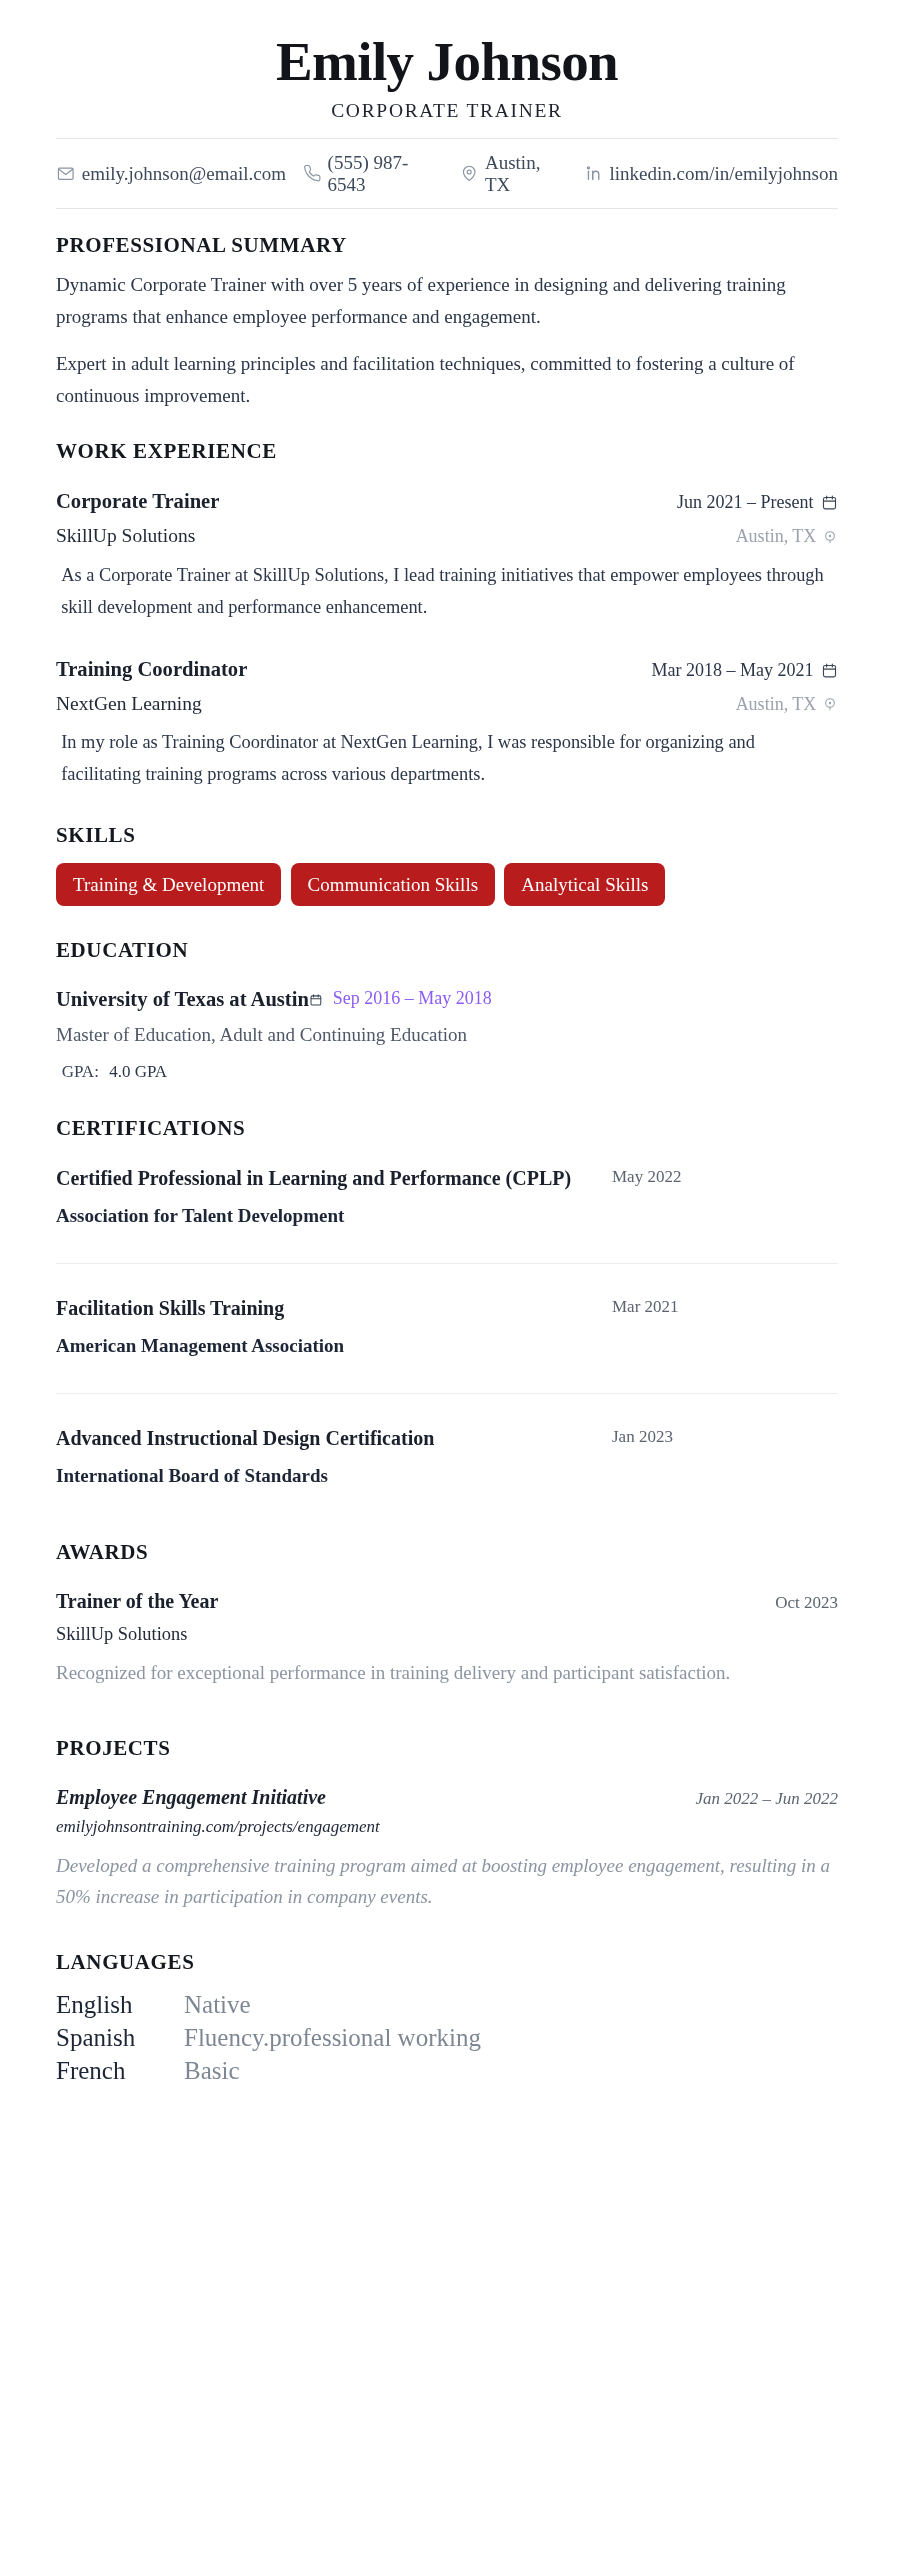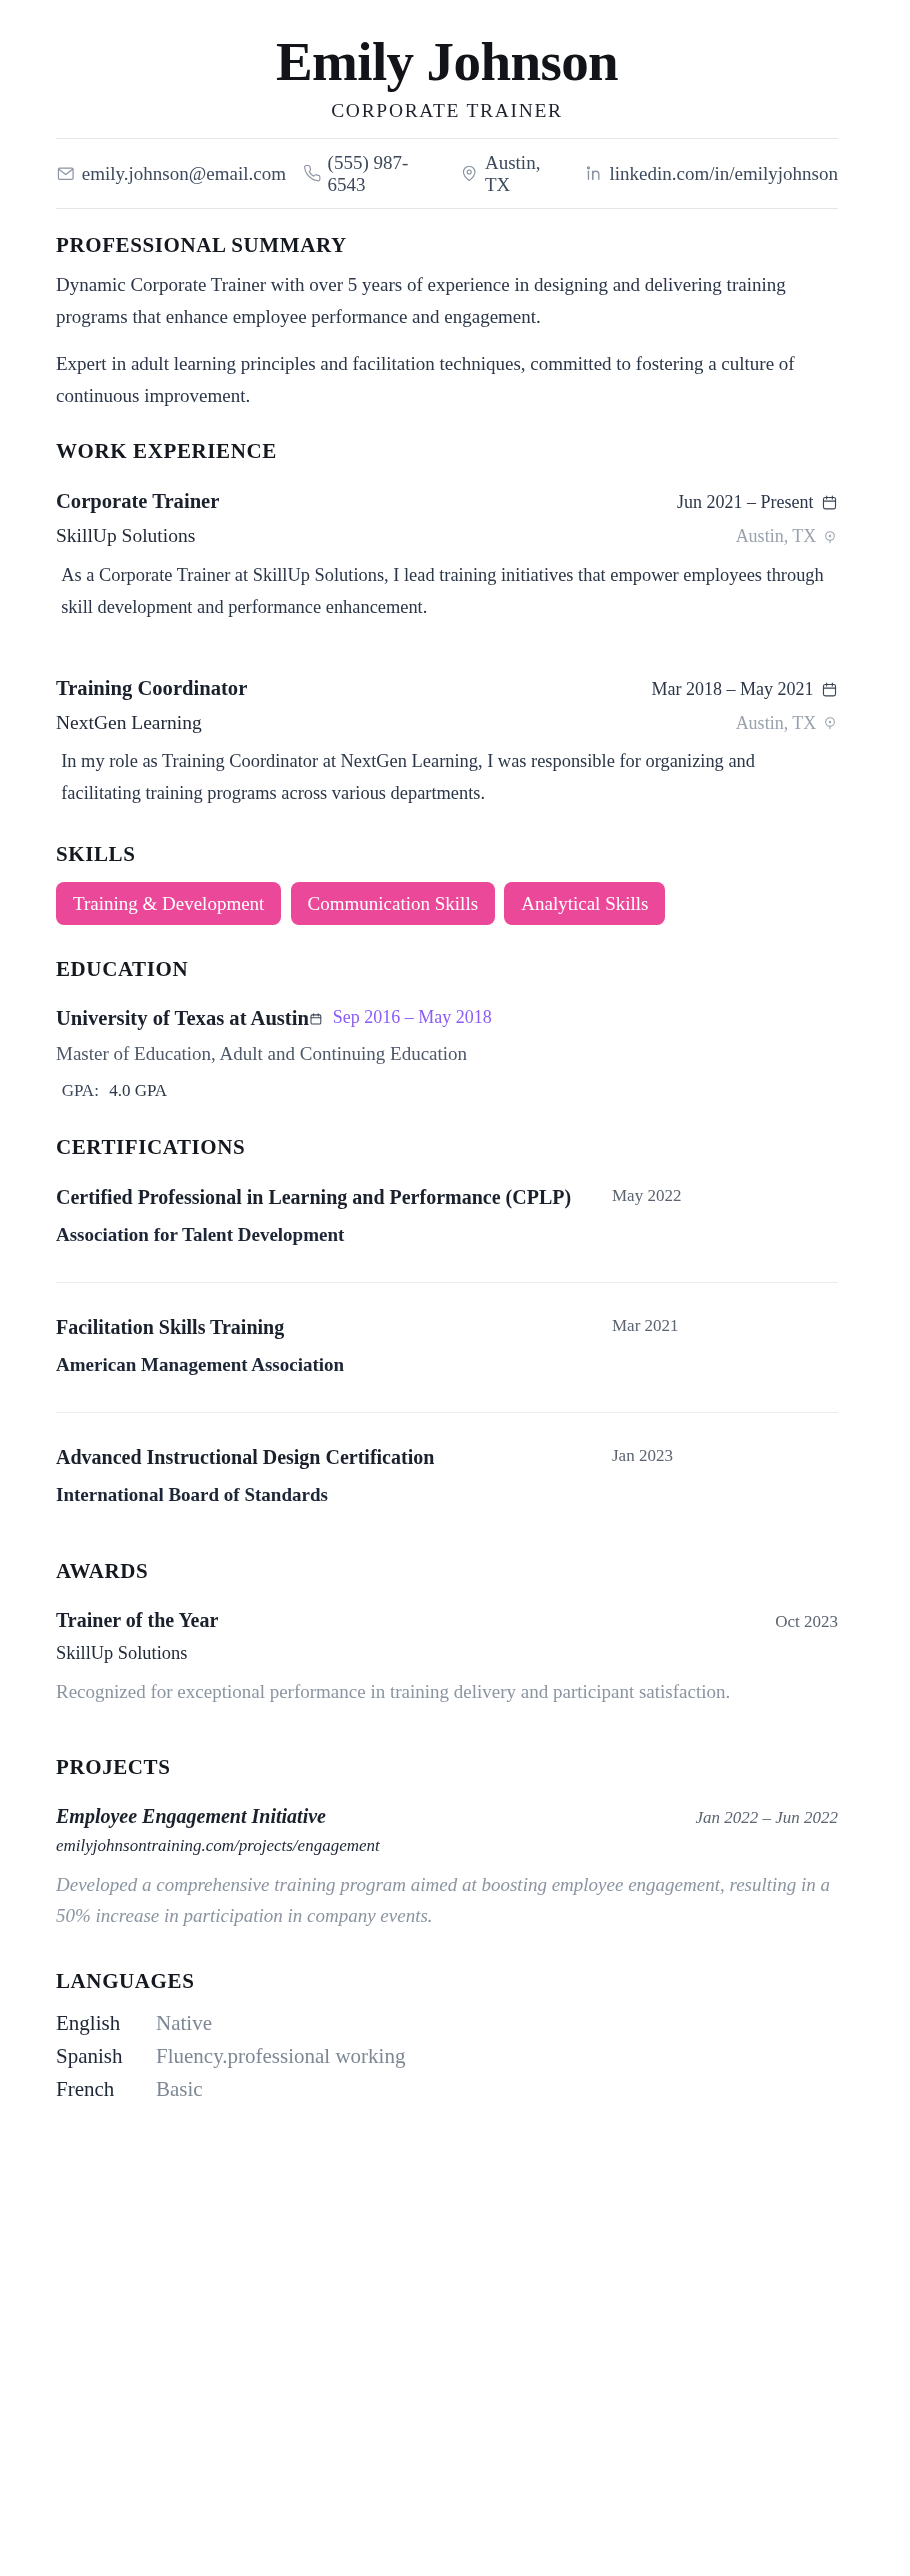--- a/index.html
+++ b/index.html
@@ -44,21 +44,21 @@
   .date-right{display:inline-flex;align-items:center;gap:7.5px;font-size:18px;color:#2b3648;}
   .date-right svg{color:#3a4453;}
   .loc-right{display:inline-flex;align-items:center;gap:5.7px;font-size:18px;color:#9aa2ad;}
   .loc-right svg{color:#9aa2ad;}
   .entry-desc{font-size:18.4px;line-height:32px;color:#2b3648;margin:10.3px 0 0 0;padding-left:5.2px;
     hyphens:auto;-webkit-hyphens:auto;}
   
   .skills .sec-h{margin-top:33px;}
   .pills{display:flex;gap:9.2px;margin-top:16px;}
   .pill{
-    background:#ec4899;color:#ffffff;border-radius:8px;
+    background:#b91c1c;color:#ffffff;border-radius:8px;
     font-size:19px;line-height:1;padding:11.5px 17px 12.6px 17px;
     display:inline-flex;align-items:center;
   }
   
   .education .sec-h{margin-top:32px;}
   .edu-row{display:flex;align-items:baseline;margin-top:23px;}
   .edu-date{display:inline-flex;align-items:center;gap:10px;font-size:18px;color:#8b5cf6;}
   .edu-date svg{color:#3a4453;position:relative;top:1.1px;}
   .degree{font-size:19px;color:#4e5868;line-height:29px;margin-top:8px;max-width:413px;}
   .gpa-row{margin-top:12.6px;font-size:17px;color:#39445a;padding-left:5.7px;}
@@ -74,21 +74,21 @@
   .awards .sec-h{margin-top:53px;}
   .award-org{font-size:18.4px;color:#222a38;margin-top:8px;}
   .gray-desc{font-size:19px;line-height:31px;color:#8b95a1;margin:12.6px 0 0 0;}
   .award-date{font-size:17px;color:#5b6470;}
   
   .projects .sec-h{margin-top:48px;}
   .proj-link{font-size:17px;color:#1d2636;margin-top:5.7px;display:inline-block;text-decoration:none;}
   
   .langs .sec-h{margin-top:38px;}
   .lang-table{margin-top:18.4px;}
-  .lang-row{display:flex;margin-top:10.3px;font-size:21px;line-height:23px;}
+  .lang-row{display:flex;margin-top:10.3px;font-size:25px;line-height:23px;gap:28px;}
   .lang-name{width:100px;color:#1d2636;}
   .lang-level{color:#7e8894;}
   svg{flex:none;}
 </style>
 </head>
 <body>
 
 <div class="content">
 
   <h1 class="name">Emily Johnson</h1>
@@ -157,21 +157,21 @@
           <svg width="16" height="16" viewBox="0 0 24 24" fill="none" stroke="currentColor" stroke-width="1.6" stroke-linecap="round">
               <circle cx="12" cy="10.5" r="6.5"></circle>
               <circle cx="12" cy="10.5" r="1.8" fill="currentColor" stroke="none"></circle>
               <path d="M12 17v3.5"></path>
             </svg>
         </span>
       </div>
       <p class="entry-desc">As a Corporate Trainer at SkillUp Solutions, I lead training initiatives that empower employees through skill development and performance enhancement.</p>
     </div>
 
-    <div class="entry" style="margin-top:52px;font-family:Liberation Serif, serif;">
+    <div class="entry" style="margin-top:33px;font-family:Liberation Serif, serif;">
       <div class="entry-row">
         <span class="entry-title">Training Coordinator</span>
         <span class="date-right">
           <span>Mar 2018 – May 2021</span>
           <svg width="17" height="17" viewBox="0 0 24 24" fill="none" stroke="currentColor" stroke-width="1.6" stroke-linecap="round" stroke-linejoin="round">
               <rect x="3.5" y="5" width="17" height="16" rx="2.5"></rect>
               <path d="M8 3v4M16 3v4M3.5 10h17"></path>
             </svg>
         </span>
       </div>

